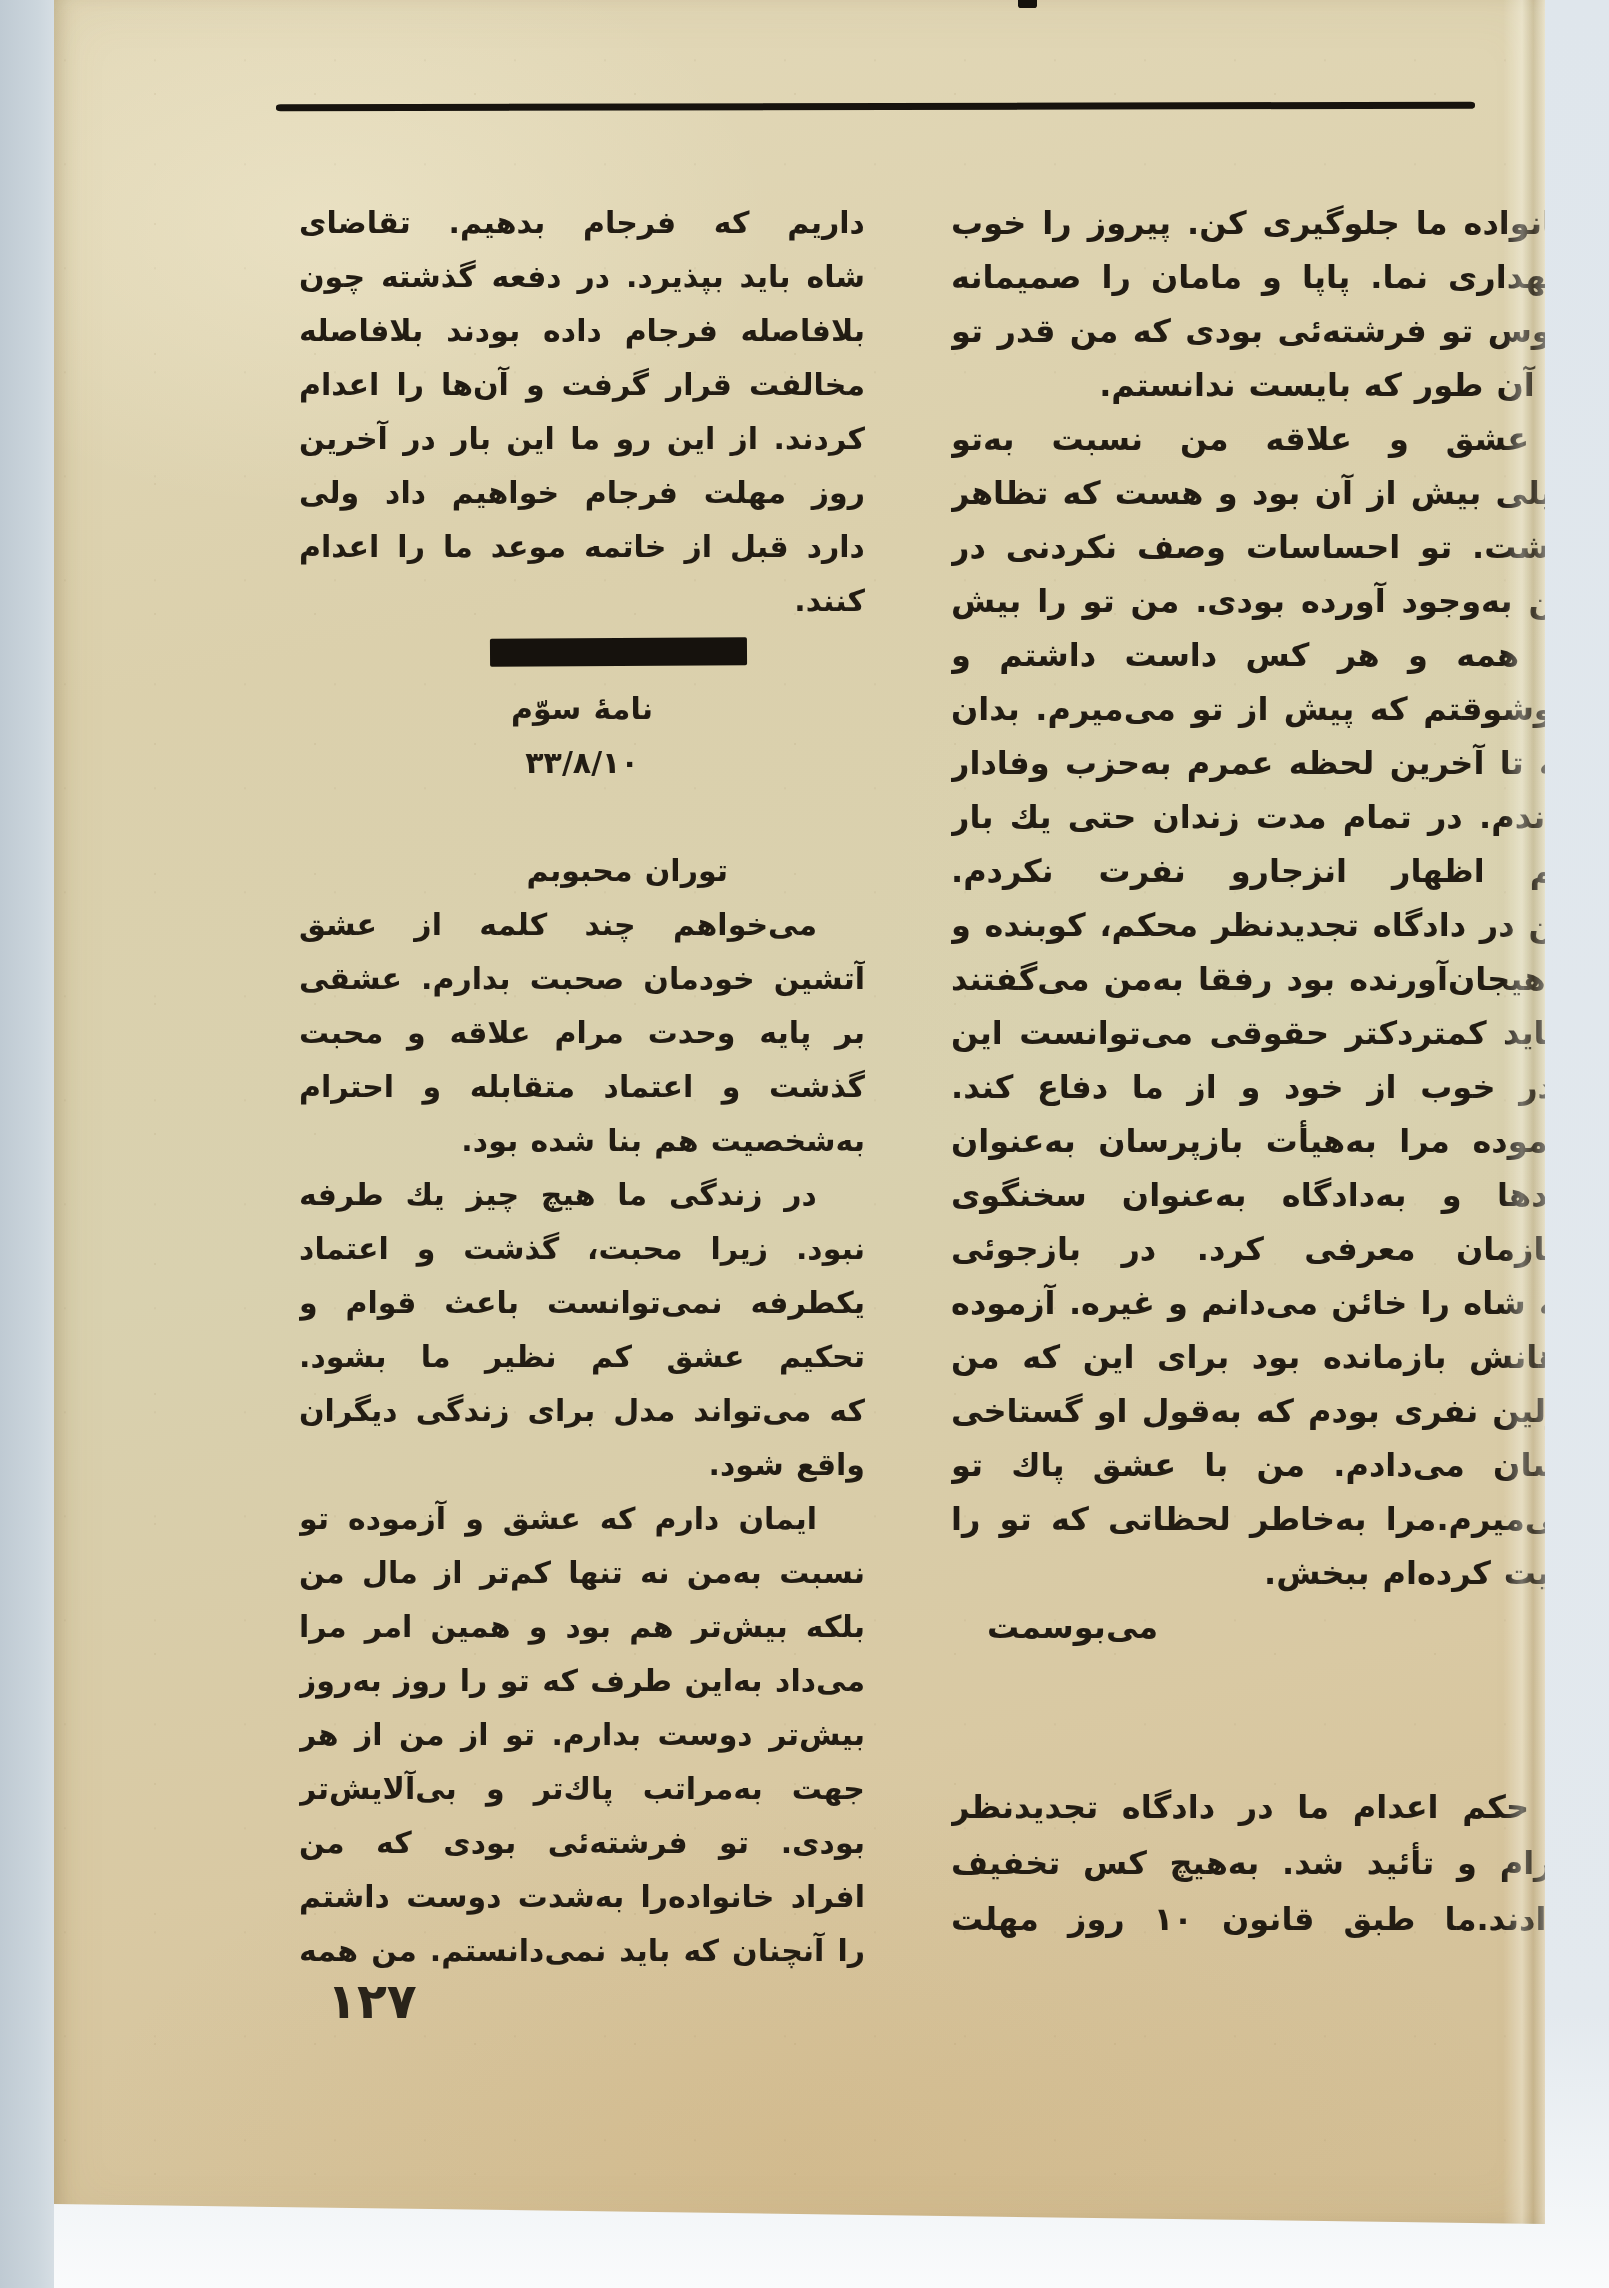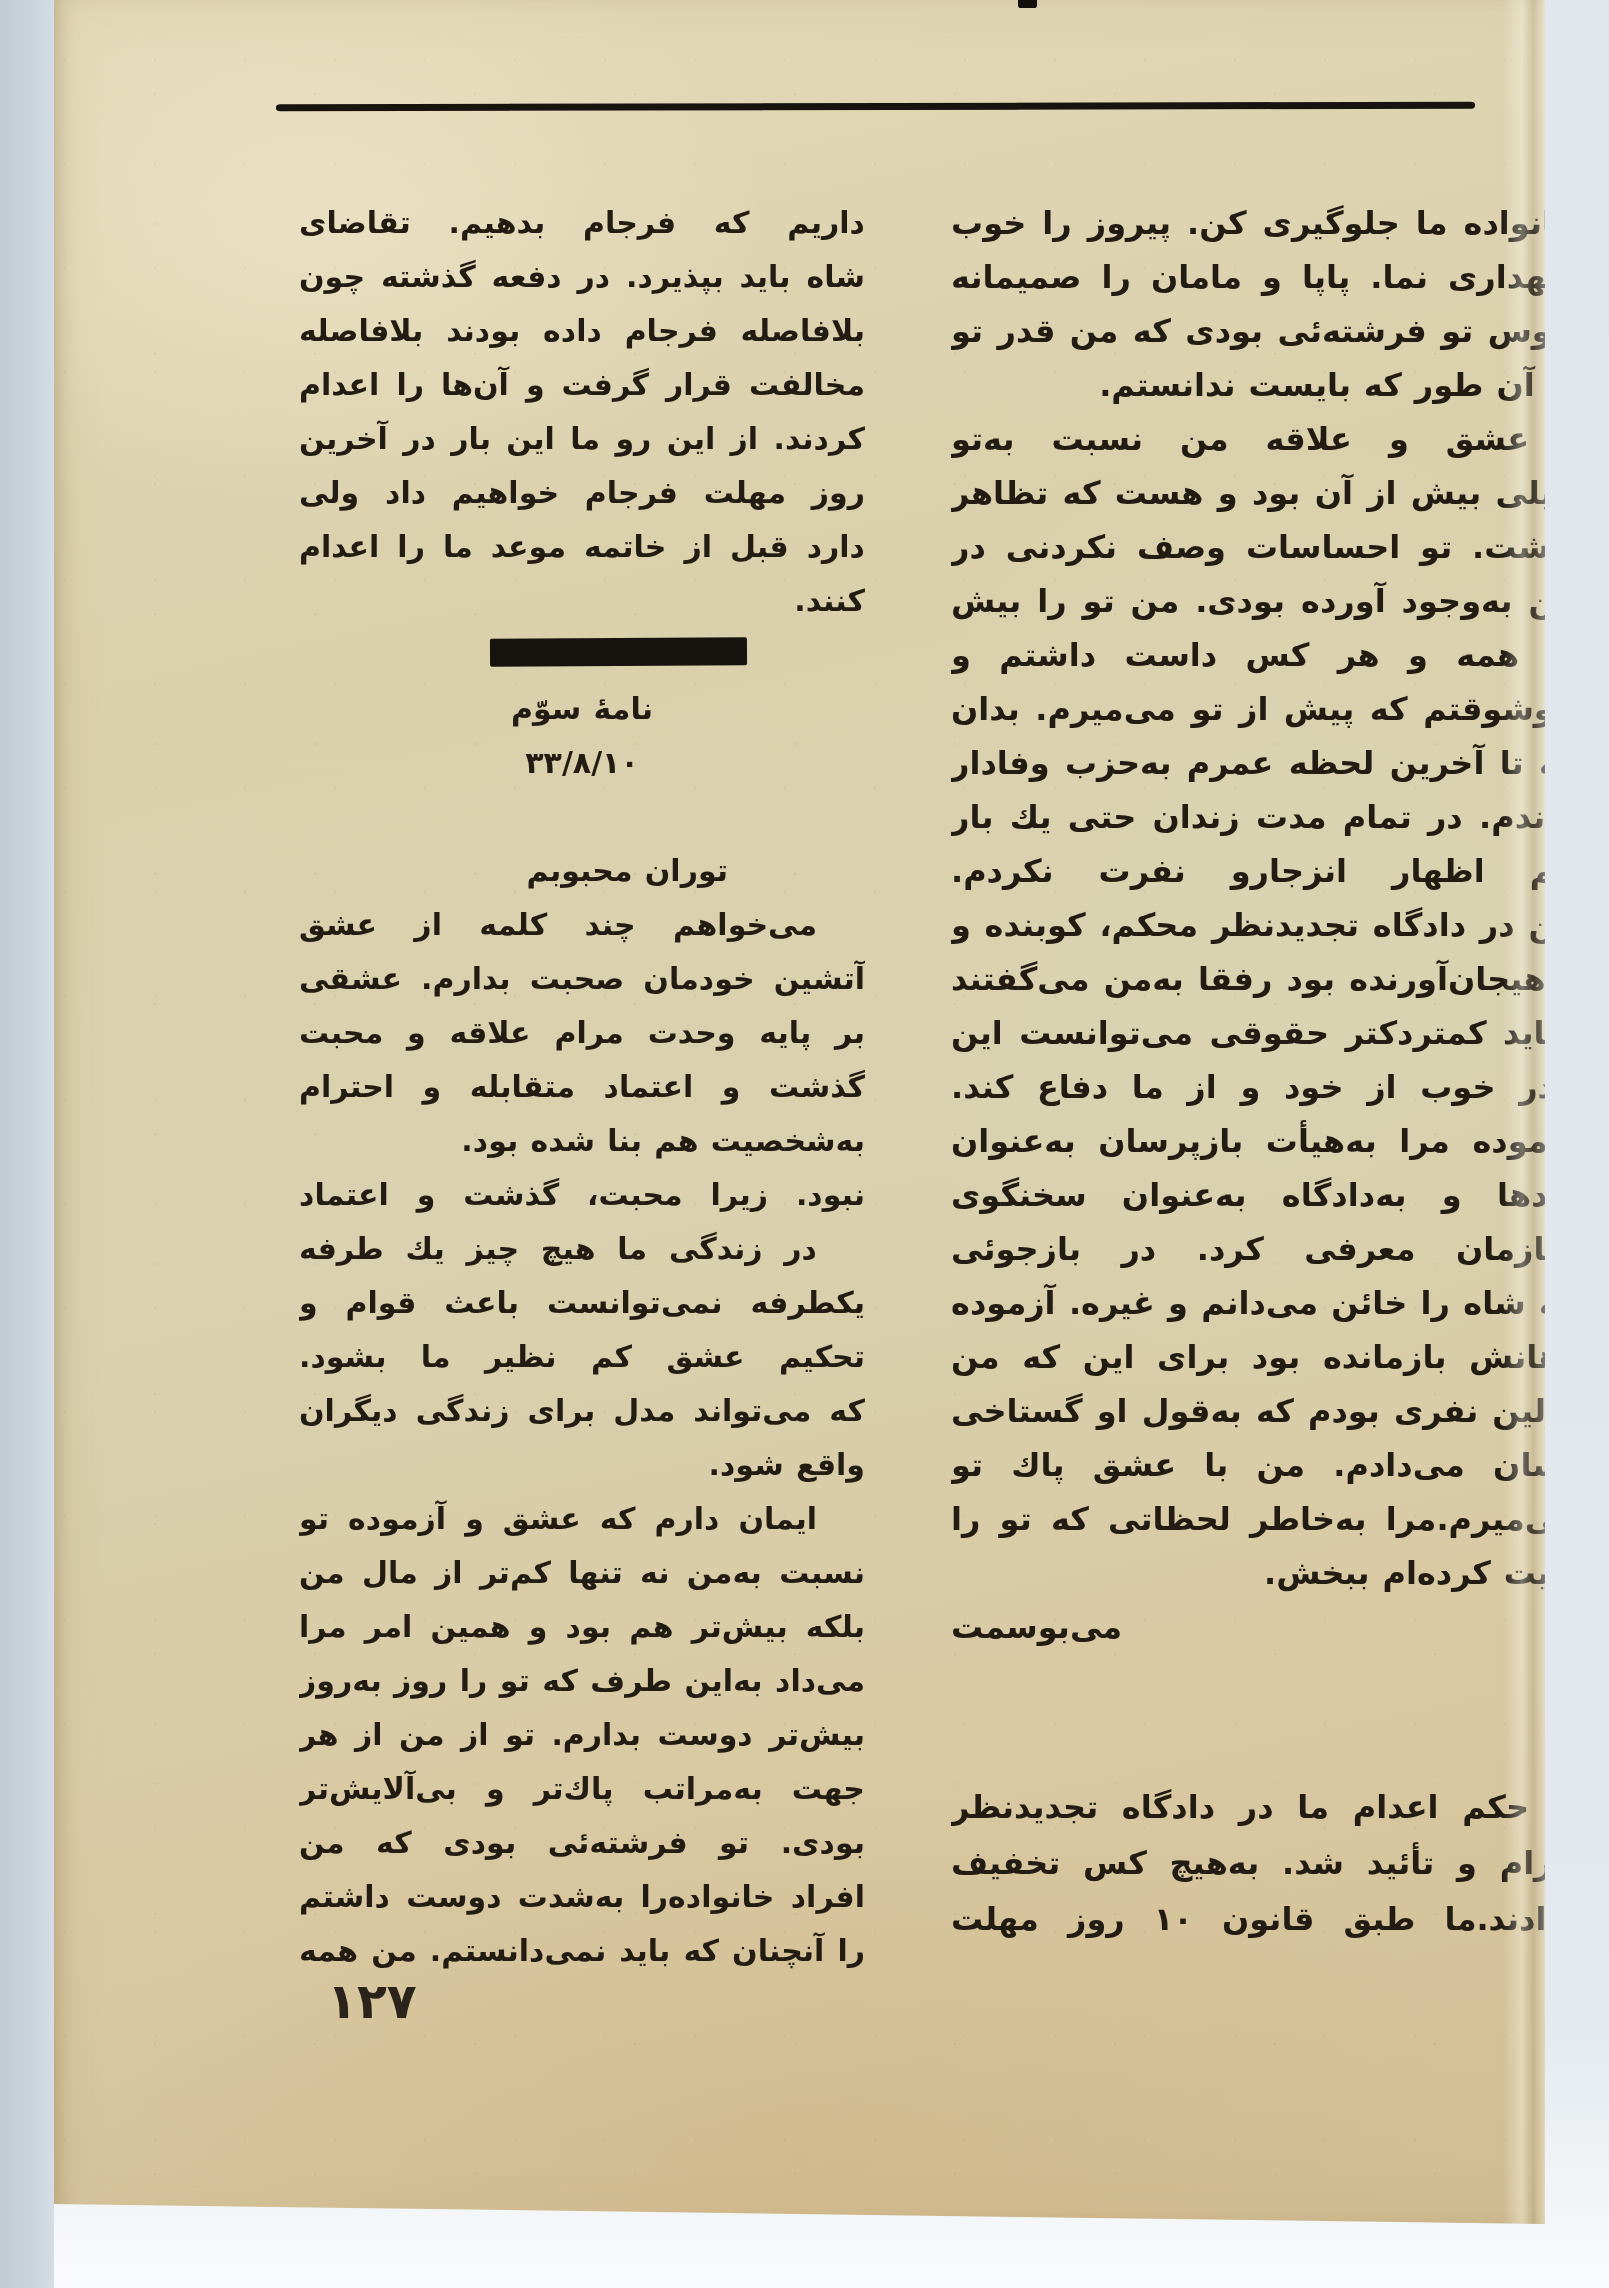--- a/index.html
+++ b/index.html
@@ -50,21 +50,21 @@
   .col-left{left:245px;top:196px;width:566px;font-size:30px;}
   .closing{left:897px;top:1779px;width:626px;font-size:32px;}
   .closing .line{line-height:56px;min-height:56px;}
   .line{
     line-height:54px;min-height:54px;height:54px;overflow:hidden;
     text-align:justify;text-align-last:justify;text-justify:inter-word;
     word-spacing:1.8px;
   }
   .s-i{padding-right:48px;}
   .s-e{text-align:start;text-align-last:start;}
-  .s-sig{text-align:right;text-align-last:left;}
+  .s-sig{text-align:right;text-align-last:left;margin-left:36px;}
   .s-center{text-align:right;text-align-last:center;}
   .s-sal{text-align:center;text-align-last:start;padding-right:137px;}
   .barline{position:relative;min-height:54px;height:54px;}
   .bar{
     position:absolute;right:118px;top:10px;width:257px;height:28px;
     background:#16120d;border-radius:1.8px;transform:rotate(-0.35deg);
   }
   .page-number{
     position:absolute;left:273px;top:1973px;font-size:49px;font-weight:bold;
     color:#2a241a;direction:rtl;letter-spacing:1.8px;
@@ -136,22 +136,22 @@
     <div class="line s-center">نامۀ سوّم</div>
     <div class="line s-center">۳۳/۸/۱۰</div>
     <div class="line"></div>
     <div class="line s-sal">توران محبوبم</div>
     <div>
         <div class="line s-i">می‌خواهم چند کلمه از عشق</div>
         <div class="line s-j">آتشین خودمان صحبت بدارم. عشقی که</div>
         <div class="line s-j">بر پایه وحدت مرام علاقه و محبت بیحد،</div>
         <div class="line s-j">گذشت و اعتماد متقابله و احترام متقابله</div>
         <div class="line s-e">به‌شخصیت هم بنا شده بود.</div>
+        <div class="line s-i">در زندگی ما هیچ چیز یك طرفه</div>
         <div class="line s-j">نبود. زیرا محبت، گذشت و اعتماد</div>
-        <div class="line s-i">در زندگی ما هیچ چیز یك طرفه</div>
         <div class="line s-j">یکطرفه نمی‌توانست باعث قوام و</div>
         <div class="line s-j">تحکیم عشق کم نظیر ما بشود. عشقی</div>
         <div class="line s-j">که می‌تواند مدل برای زندگی دیگران</div>
         <div class="line s-e">واقع شود.</div>
         <div class="line s-i">ایمان دارم که عشق و آزموده تو</div>
         <div class="line s-j">نسبت به‌من نه تنها کم‌تر از مال من نبود</div>
         <div class="line s-j">بلکه بیش‌تر هم بود و همین امر مرا سوق</div>
         <div class="line s-j">می‌داد به‌این طرف که تو را روز به‌روز</div>
         <div class="line s-j">بیش‌تر دوست بدارم. تو از من از هر</div>
         <div class="line s-j">جهت به‌مراتب پاك‌تر و بی‌آلایش‌تر</div>

